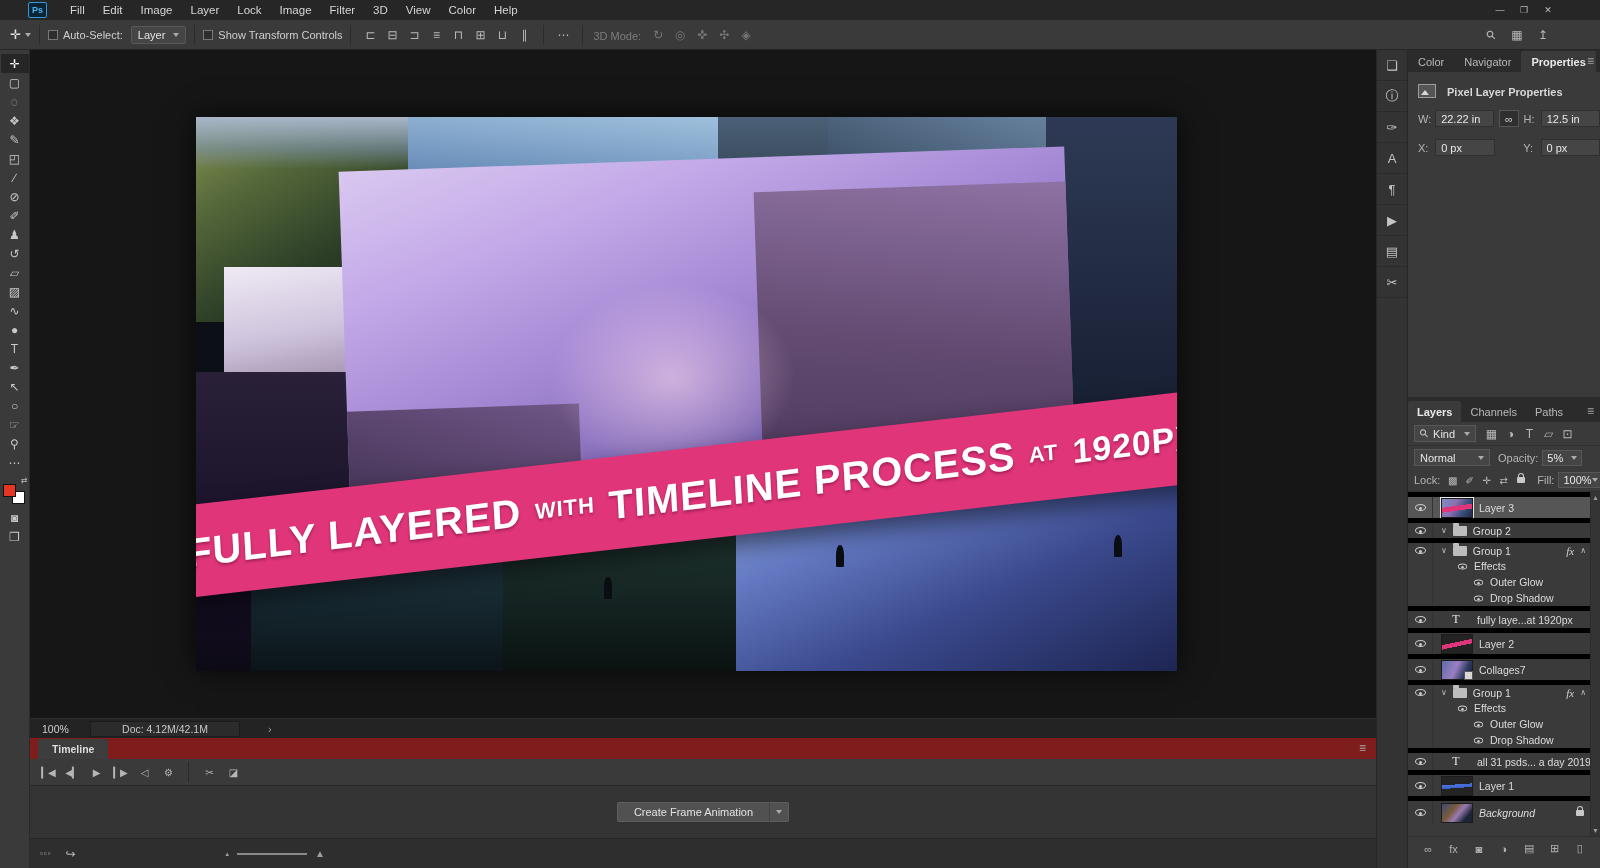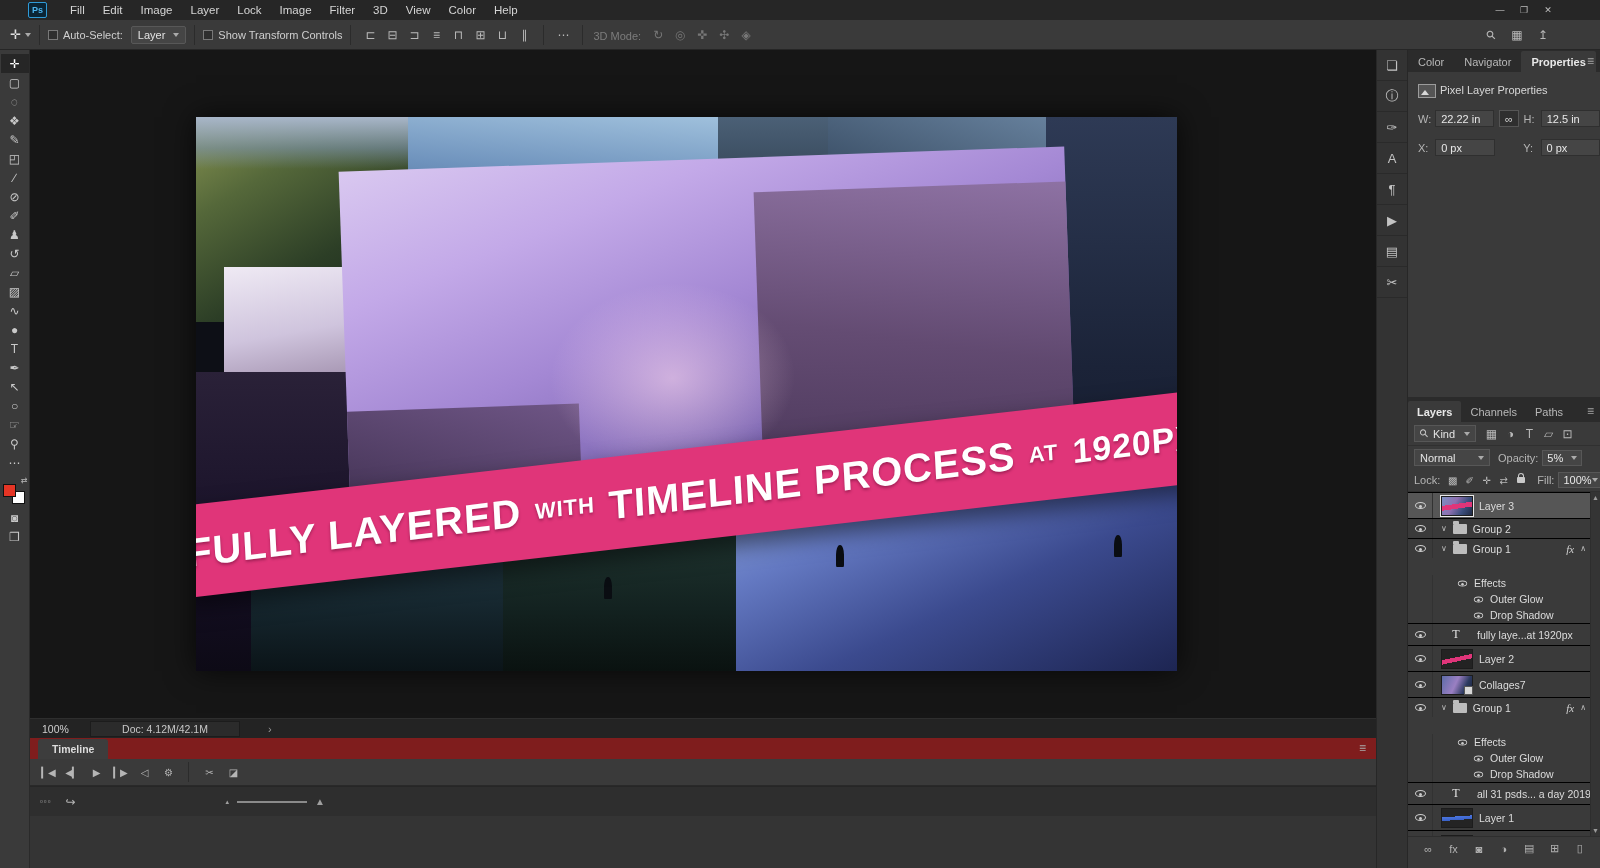--- a/index.html
+++ b/index.html
@@ -96,21 +96,21 @@
     color:#c3c3c3; font-size:13px; border-bottom:1px solid #2a2a2a; }
 
   
   #right-panels { position:absolute; left:1408px; top:50px; width:192px; height:818px; background:#3a3a3a; }
   .tab-row { height:22px; background:#2b2b2b; display:flex; align-items:flex-end; position:relative; }
   .tab { height:21px; display:flex; align-items:center; padding:0 10px; font-size:11px; color:#b8b8b8; }
   .tab.active { background:#3a3a3a; color:#e8e8e8; font-weight:bold; border-radius:2px 2px 0 0; }
   .panel-menu { position:absolute; right:6px; top:4px; color:#a5a5a5; font-size:12px; }
 
   #props-body { height:328px; border-bottom:3px solid #2b2b2b; position:relative; }
-  #props-header { display:flex; align-items:flex-start; gap:4px; padding:12px 0 0 10px; }
+  #props-header { display:flex; align-items:flex-end; gap:11px; padding:12px 0 0 10px;font-weight:bold; }
   #pixel-layer-icon { width:18px; height:14px; border:1px solid #9c9c9c; background:#555; position:relative; }
   #pixel-layer-icon::after { content:""; position:absolute; left:2px; bottom:2px;
     border-left:4px solid transparent; border-right:4px solid transparent; border-bottom:5px solid #d8d8d8; }
   #props-header span { font-size:11px; color:#d8d8d8; }
   .prop-row { display:flex; align-items:center; margin:12px 0 0 10px; font-size:11px; }
   .prop-label { color:#b5b5b5; width:18px; }
   .prop-field { width:62px; height:17px; background:#454545; border:1px solid #2f2f2f; color:#e8e8e8;
     display:flex; align-items:center; padding-left:5px; }
   #link-dim { width:20px; height:17px; background:#2f2f2f; border:1px solid #555; color:#cfcfcf;
     display:flex; align-items:center; justify-content:center; margin:0 5px; font-size:11px; }
@@ -128,30 +128,30 @@
   #mode-box { display:flex; align-items:center; justify-content:space-between; background:#454545;
     border:1px solid #575757; height:17px; padding:0 5px; width:76px; color:#e3e3e3; }
   .small-label { color:#b5b5b5; margin-left:8px;text-align:right; }
   .val-box { display:flex; align-items:center; justify-content:space-between; background:#454545;
     border:1px solid #575757; height:16px; padding:0 4px; margin-left:4px; color:#e8e8e8; }
   #lock-row { height:23px; border-bottom:1px solid #303030; }
   #lock-icons { display:flex; margin-left:4px; }
   #lock-icons .icon-btn { width:17px; font-size:10px; }
 
   #layers-list { height:344px; overflow:hidden; position:relative; background:#3a3a3a; }
-  .layer-row { display:flex; align-items:stretch; border-top:1px solid #000000; position:relative; }
+  .layer-row { display:flex; align-items:stretch; border-top:5px solid #000000; position:relative; }
   .layer-row.effects, .layer-row.effect { border-top:none; }
   .layer-row.selected { background:#565656; }
   .eye-cell { width:25px; min-width:25px; display:flex; align-items:center; justify-content:center;
     border-right:1px solid #323232; }
   .eye { width:11px; height:7px; border:1px solid #cdcdcd; border-radius:50%; position:relative; display:inline-block; }
   .eye::after { content:""; position:absolute; left:3px; top:1.5px; width:3px; height:3px; background:#cdcdcd; border-radius:50%; }
   .row-body { flex:1; display:flex; align-items:center; gap:6px; padding-left:8px; position:relative; }
   .pixel, .smart { height:26px; } .background { height:28px; } .group { height:20px; }
-  .text { height:22px; } .effects { height:16px;margin-top:17px; } .effect { height:16px; }
+  .text { height:22px; } .effects { height:16px; } .effect { height:16px; }
   .effects .row-body { padding-left:24px; } .effect .row-body { padding-left:40px; }
   .effects .eye, .effect .eye { transform:scale(.85); }
   .lname { font-size:10.5px; color:#dcdcdc; }
   .lname.italic { font-style:italic; }
   .chev { font-size:8px; color:#bbb; }
   .folder { width:14px; height:10px; background:#bdbdbd; border-radius:1px; position:relative; display:inline-block; }
   .folder::before { content:""; position:absolute; top:-3px; left:0; width:6px; height:3px; background:#bdbdbd; border-radius:1px 1px 0 0; }
   .ticon { font-size:12px; color:#e5e5e5; width:30px; text-align:center; font-family:"Liberation Serif", serif; }
   .thumb { width:32px; height:20px; border:1px solid #1c1c1c; background:#222; }
   .selected .thumb { outline:1px solid #e8e8e8; }
@@ -328,20 +328,28 @@
       <div class="tl-btn">▎◀</div>
       <div class="tl-btn">◀▎</div>
       <div class="tl-btn">▶</div>
       <div class="tl-btn">▎▶</div>
       <div class="tl-btn">◁</div>
       <div class="tl-btn">⚙</div>
       <div class="vsep"></div>
       <div class="tl-btn">✂</div>
       <div class="tl-btn">◪</div>
     </div>
+  <div id="tl-content">
+    <div id="create-anim">
+      <div id="create-anim-btn">Create Frame Animation</div>
+      <div id="create-anim-caret">
+          <span class="caret"></span>
+        </div>
+    </div>
+  </div>
   <div id="tl-bottom">
     <span id="tl-frames-icon">▫▫▫</span>
     <span id="tl-convert-icon">↪</span>
     <div id="tl-zoom">
       <span style="font-size:7px">▴</span>
       <span class="track"></span>
       <span>▲</span>
     </div>
   </div>
 </div>

